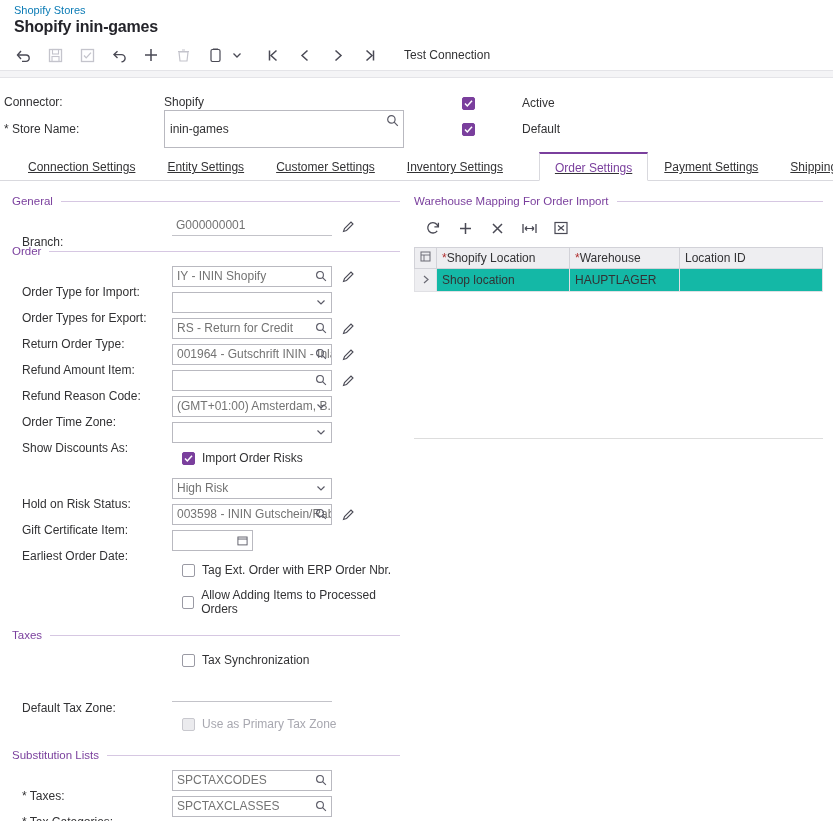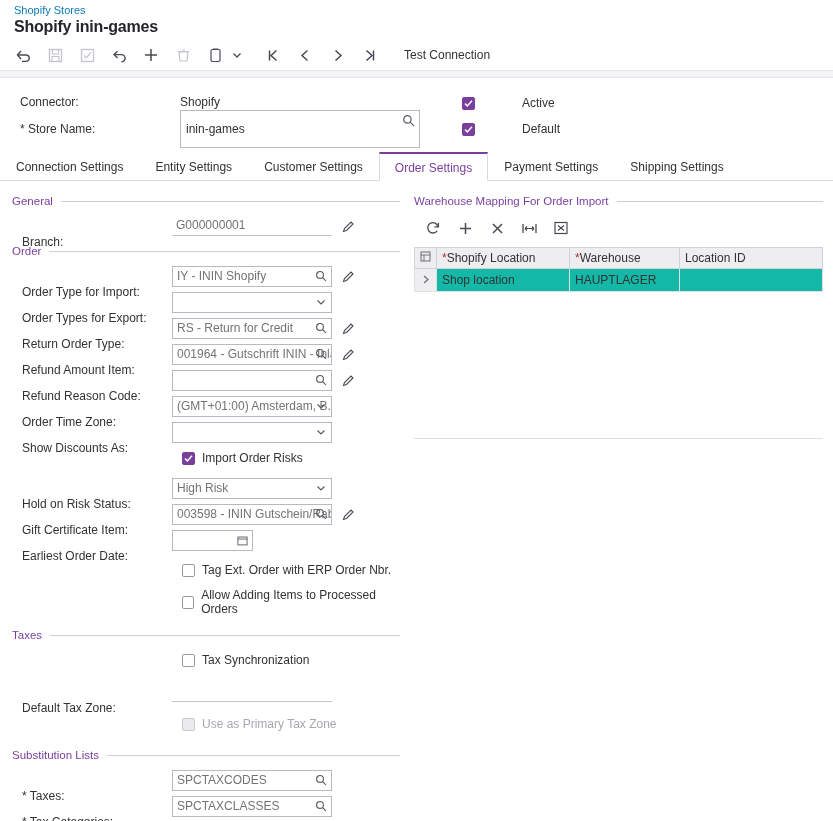--- a/index.html
+++ b/index.html
@@ -56,21 +56,21 @@
     cursor: pointer;
     padding: 4px 6px;
   }
   .topbar-rule { height: 8px; background: #f4f4f6; border-top: 1px solid #e4e4e8; border-bottom: 1px solid #e4e4e8;}
 
   
   .summary {
     display: flex;
     padding: 10px 0 6px 0;
   }
-  .sum-col-left { width: 424px; padding-left: 20px; }
+  .sum-col-left { width: 424px; padding-left: 4px; }
   .sum-col-right { flex: 1; padding-left: 38px; padding-top: 2px;}
   .frow { display: flex; align-items: center; height: 27px; }
   .flabel {
     width: 160px;
     font-size: 12px;
     color: #323234;
   }
   .flabel .req { color: #323234; }
   .fstatic { font-size: 12px; }
   .inputbox {
@@ -101,42 +101,44 @@
     margin-right: 7px;
   }
   .chk .box svg { display: block; }
   .chk label { font-size: 12px; cursor: pointer; }
 
   
   .tabstrip {
     display: flex;
     border-bottom: 1px solid #d9d9de;
     margin-top: 4px;
-    padding-left: 0px;
+    padding-left: 12px;
     background: #fff;
     height: 29px;
+    text-decoration: underline;
   }
   .tab {
     padding: 7px 15px 6px 15px;
     font-size: 12px;
     color: #323234;
     cursor: pointer;
     border: 1px solid transparent;
     border-bottom: none;
     position: relative;
     top: 0px;
     white-space: nowrap;
   }
   .tab.active {
     color: #7a3f9d;
     border: 1px solid #d9d9de;
     border-top: 2px solid #7a3f9d;
     border-bottom: 1px solid #fff;
     background: #fff;
     margin-bottom: -1px;
+    margin-left: 20px;
   }
 
   
   .body {
     display: flex;
     padding-top: 8px;
   }
   .col-left { width: 400px; padding-left: 12px; }
   .col-right { flex: 1; padding-left: 14px; padding-right: 10px; }
 
@@ -357,20 +359,21 @@
       </span>
       <label>Default</label>
     </div>
   </div>
 </div>
 
 <div class="tabstrip">
   <div class="tab">Connection Settings</div>
   <div class="tab">Entity Settings</div>
   <div class="tab">Customer Settings</div>
+  <div class="tab">Inventory Settings</div>
   <div class="tab active">Order Settings</div>
   <div class="tab">Payment Settings</div>
   <div class="tab">Shipping Settings</div>
 </div>
 
 <div class="body">
 
   <div class="col-left">
 
     <div class="section-head">

